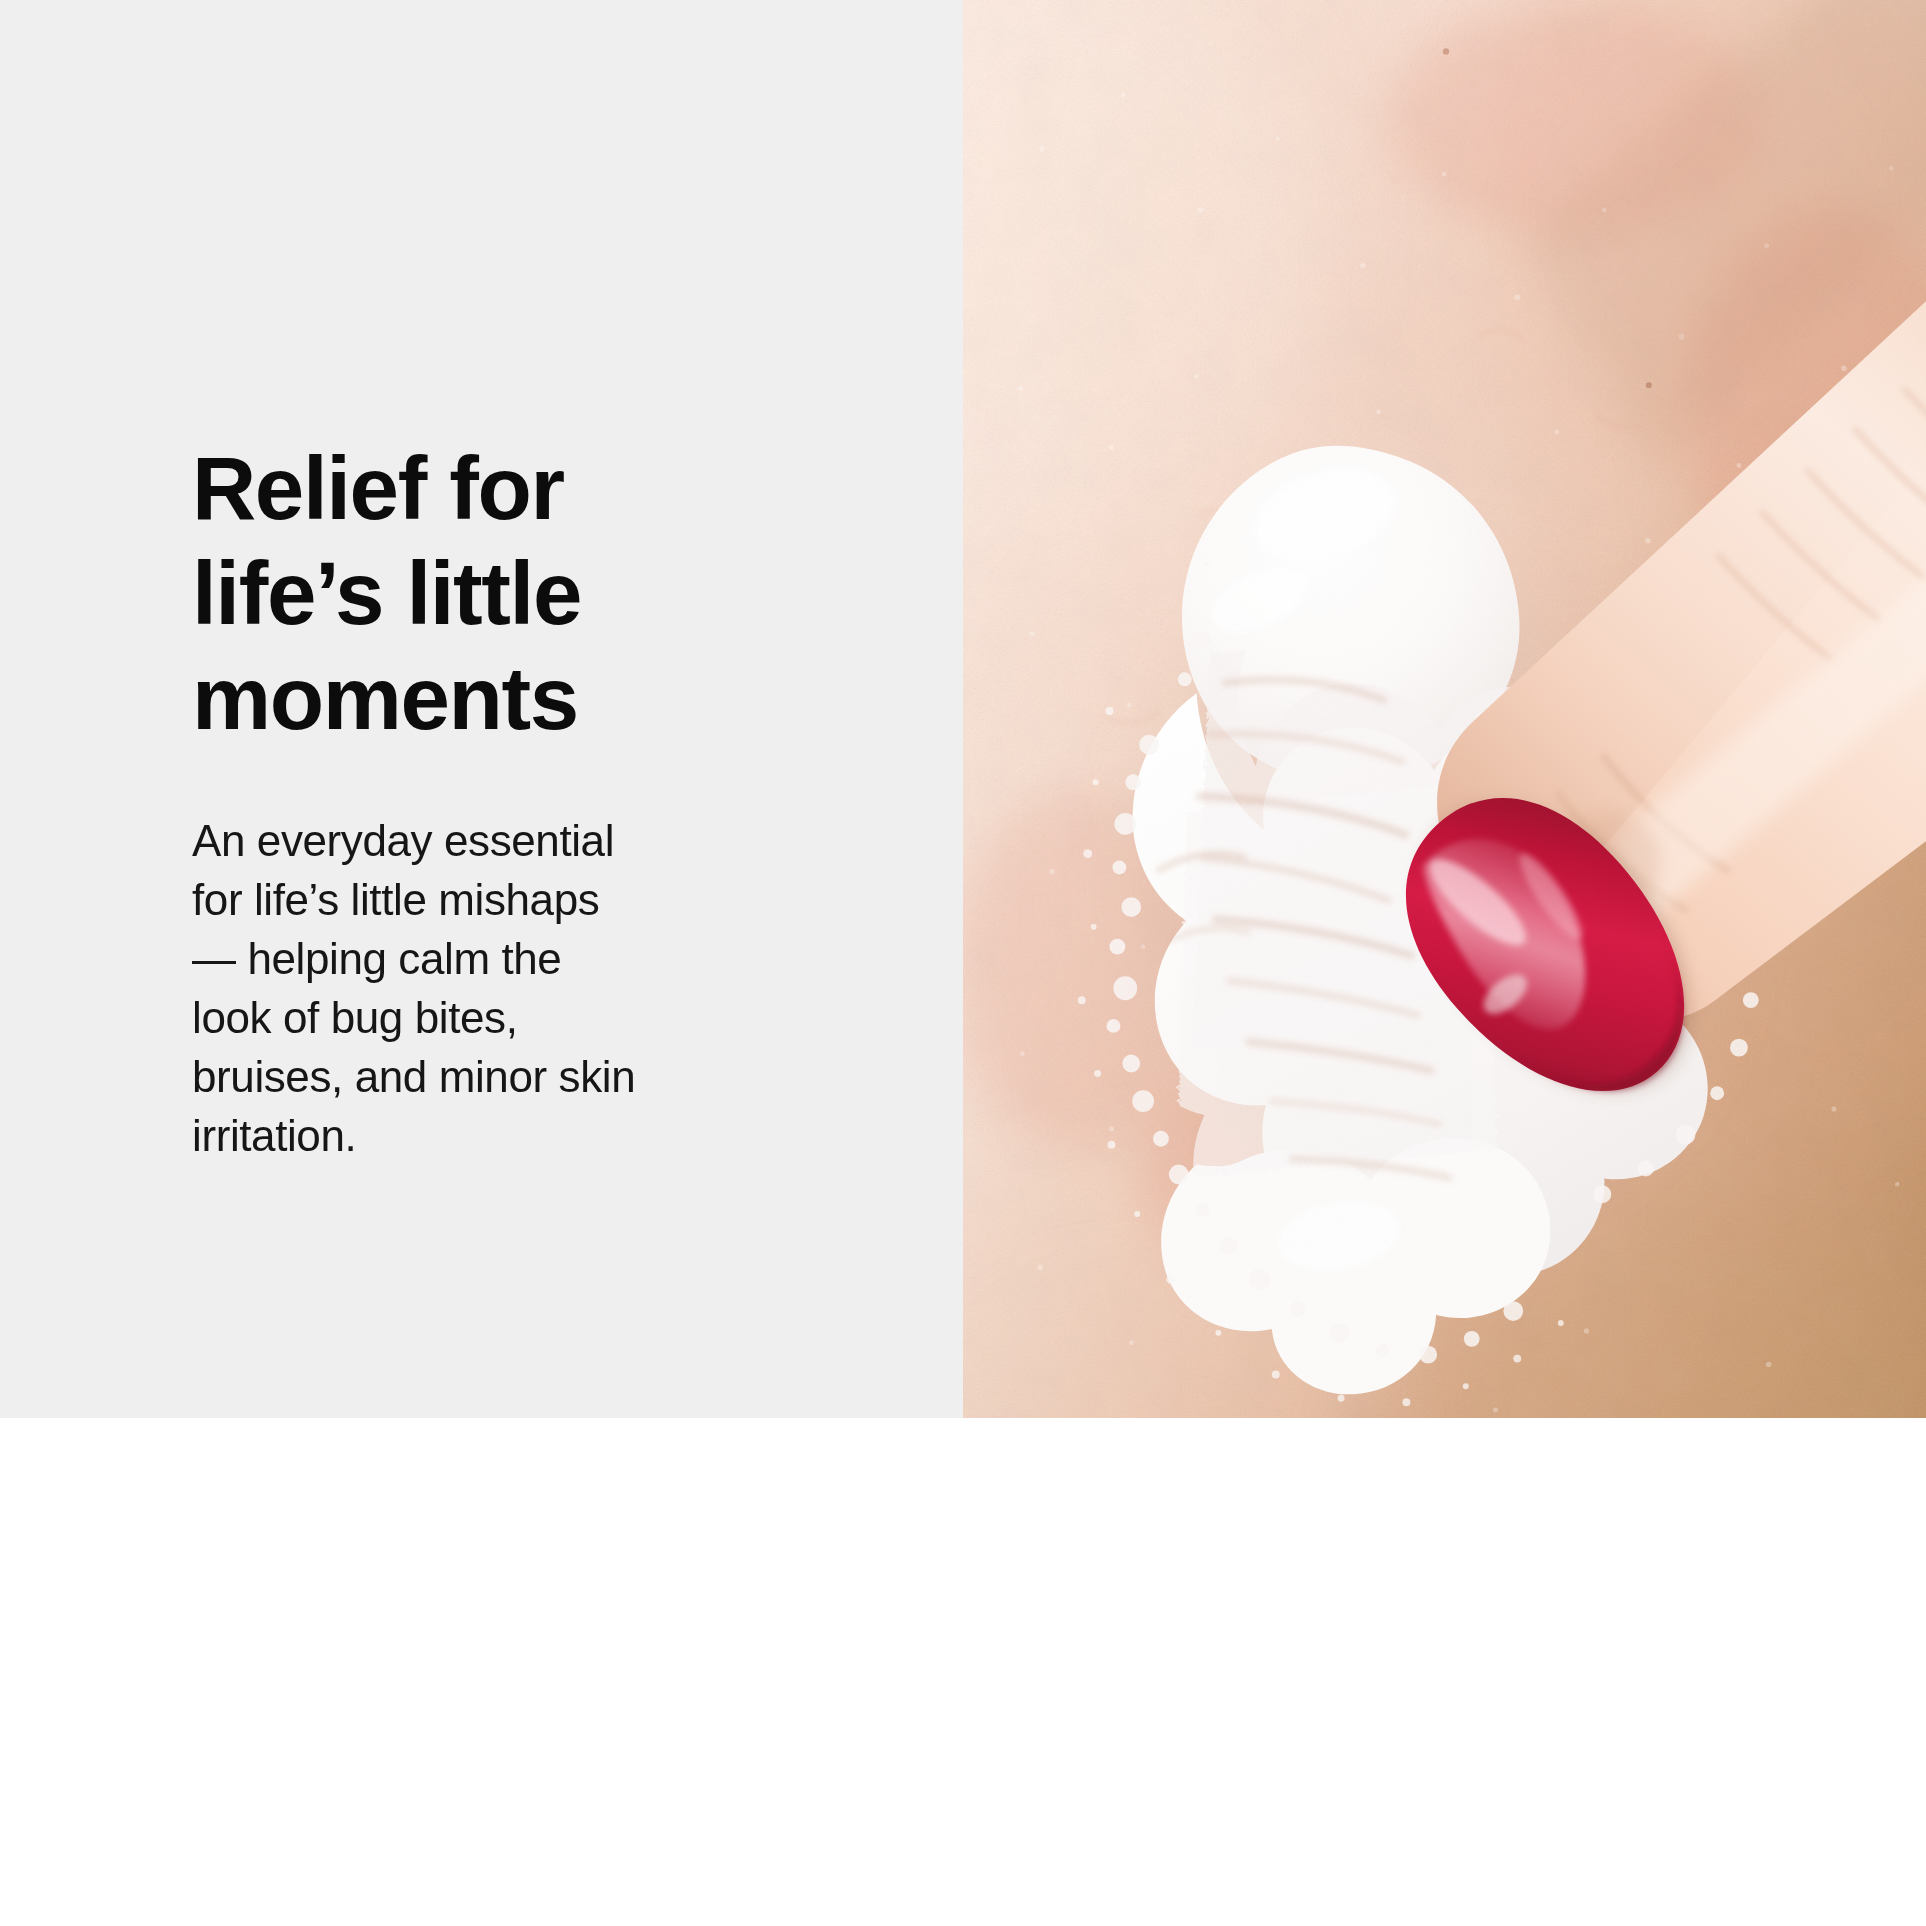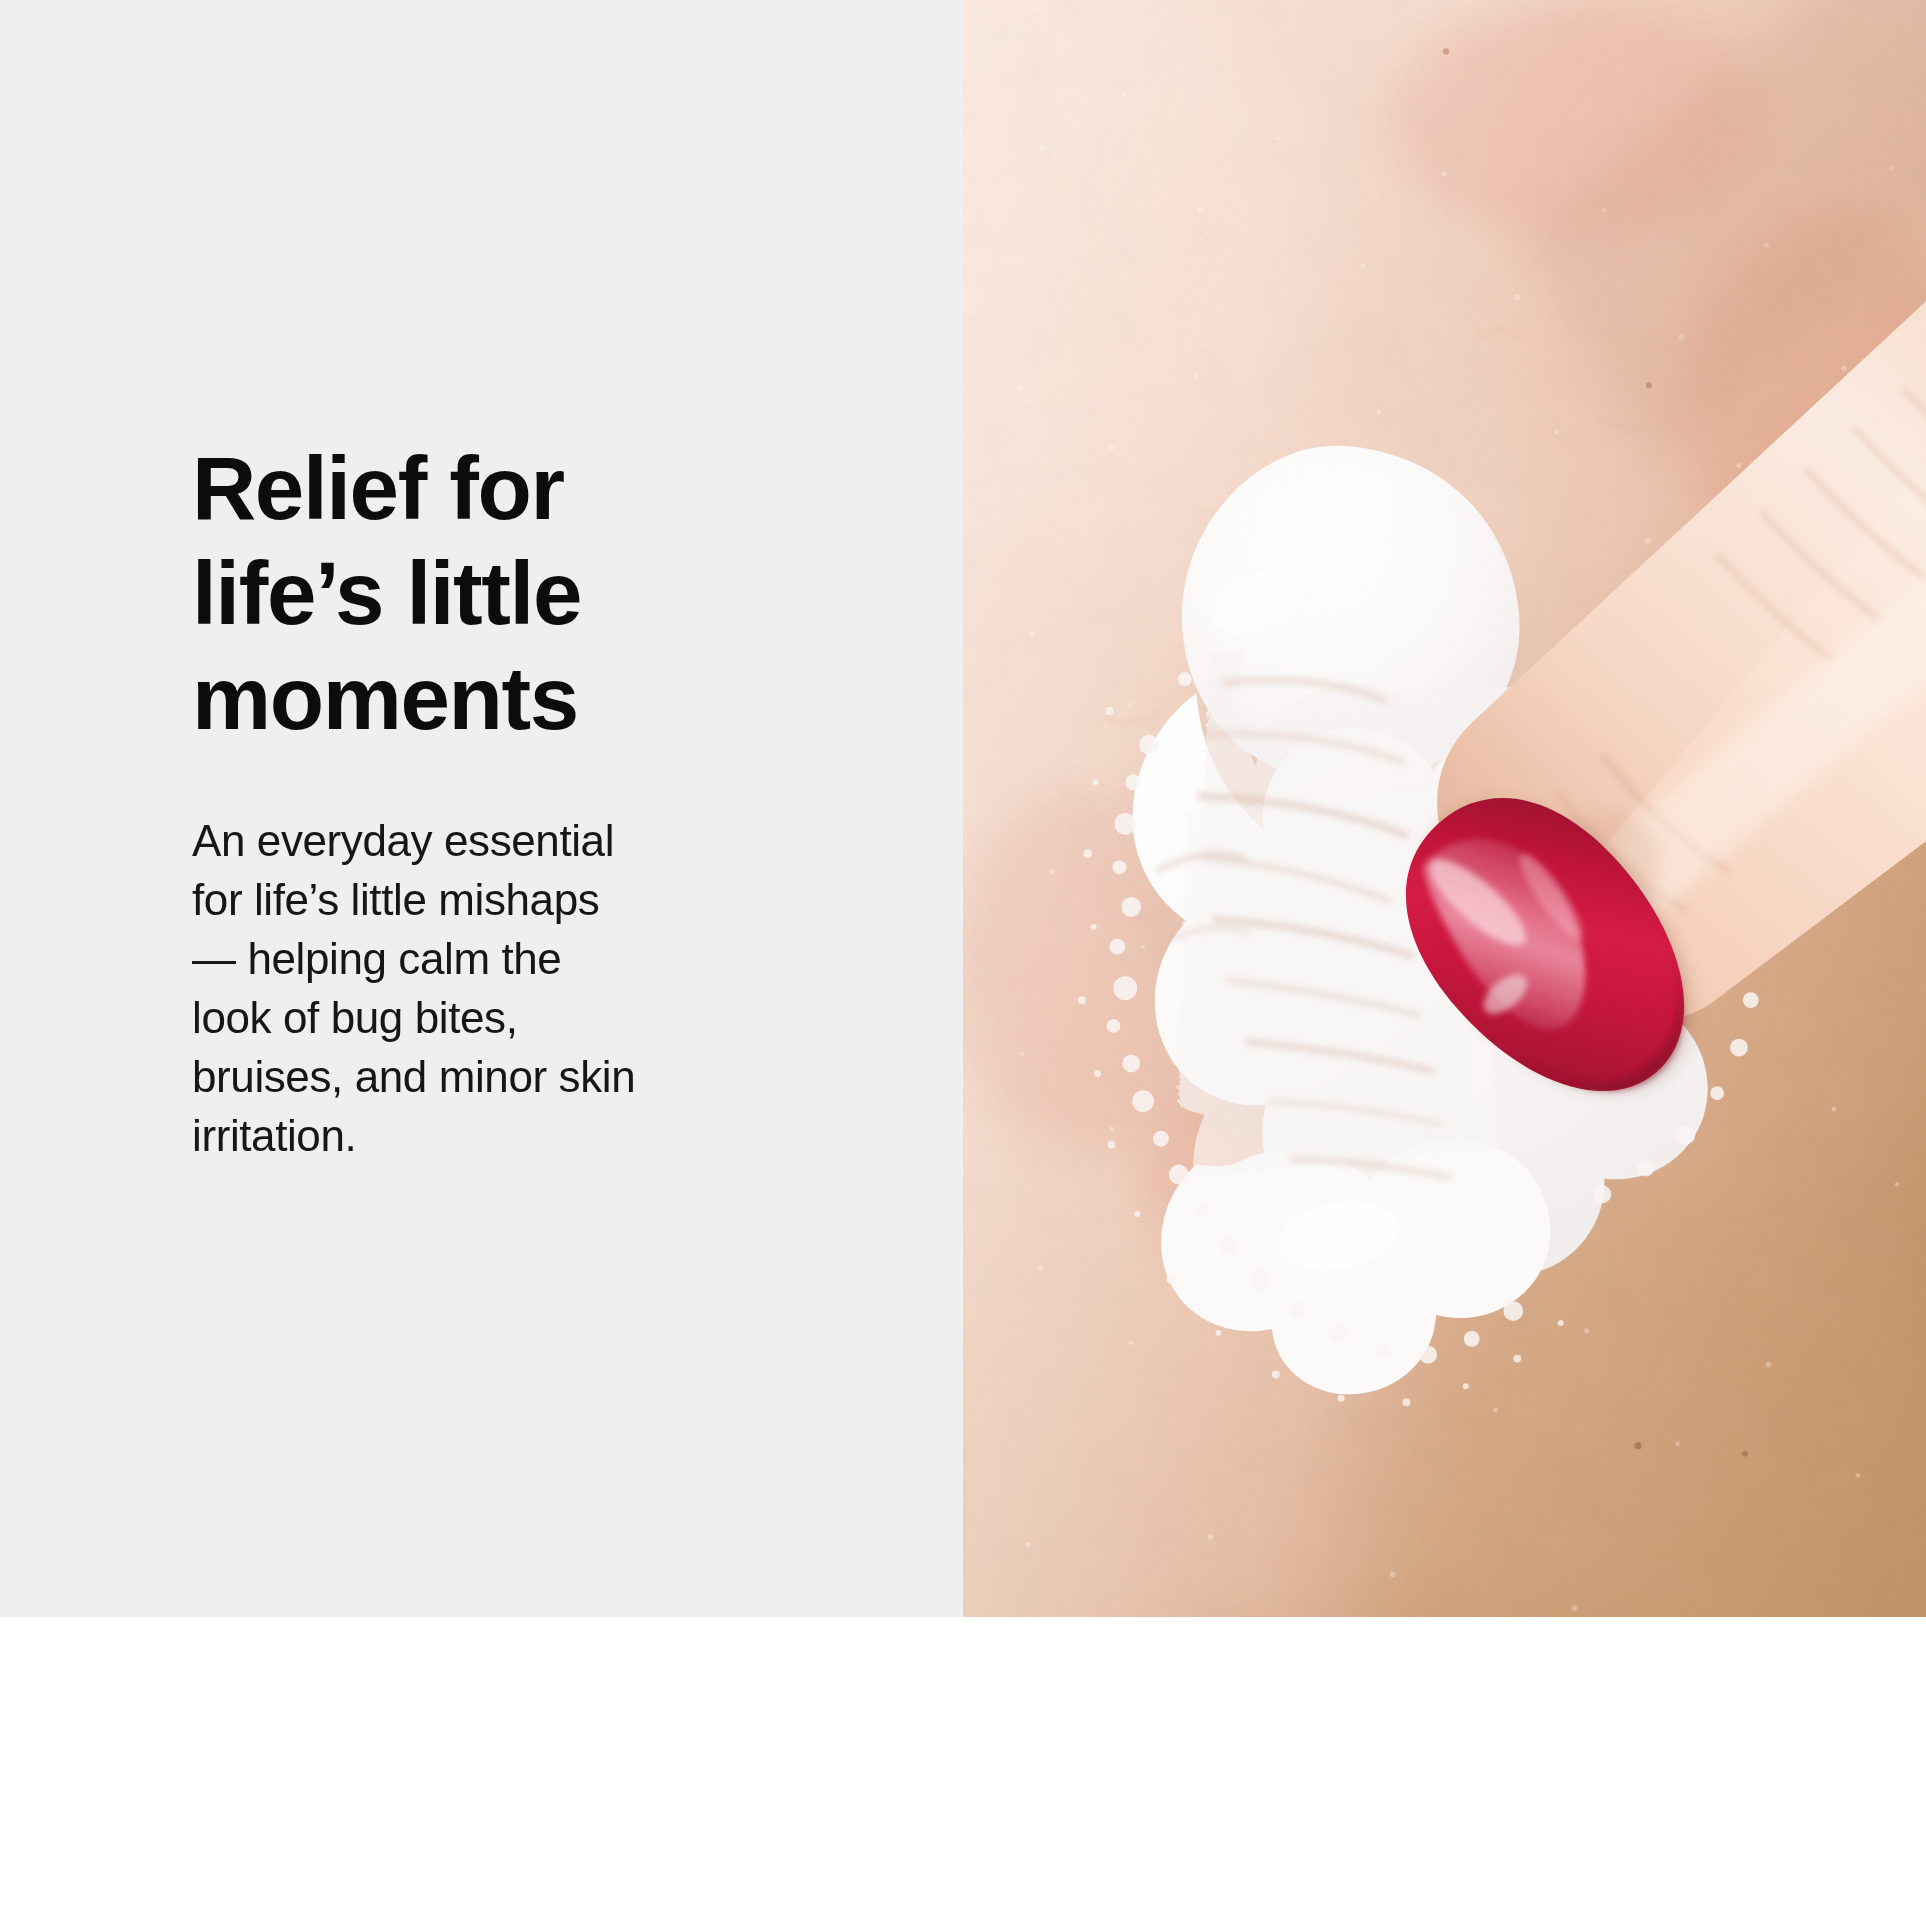--- a/index.html
+++ b/index.html
@@ -7,21 +7,21 @@
     padding: 0;
     background: #ffffff;
   }
   body {
     font-family: "Liberation Sans", sans-serif;
   }
 
   .canvas {
     position: relative;
     width: 1927px;
-    height: 1617px;
+    height: 1418px;
     overflow: hidden;
     background: #7dd3fc;
   }
 
   
   .left-panel {
     position: absolute;
     left: 0;
     top: 0;
     width: 963px;

